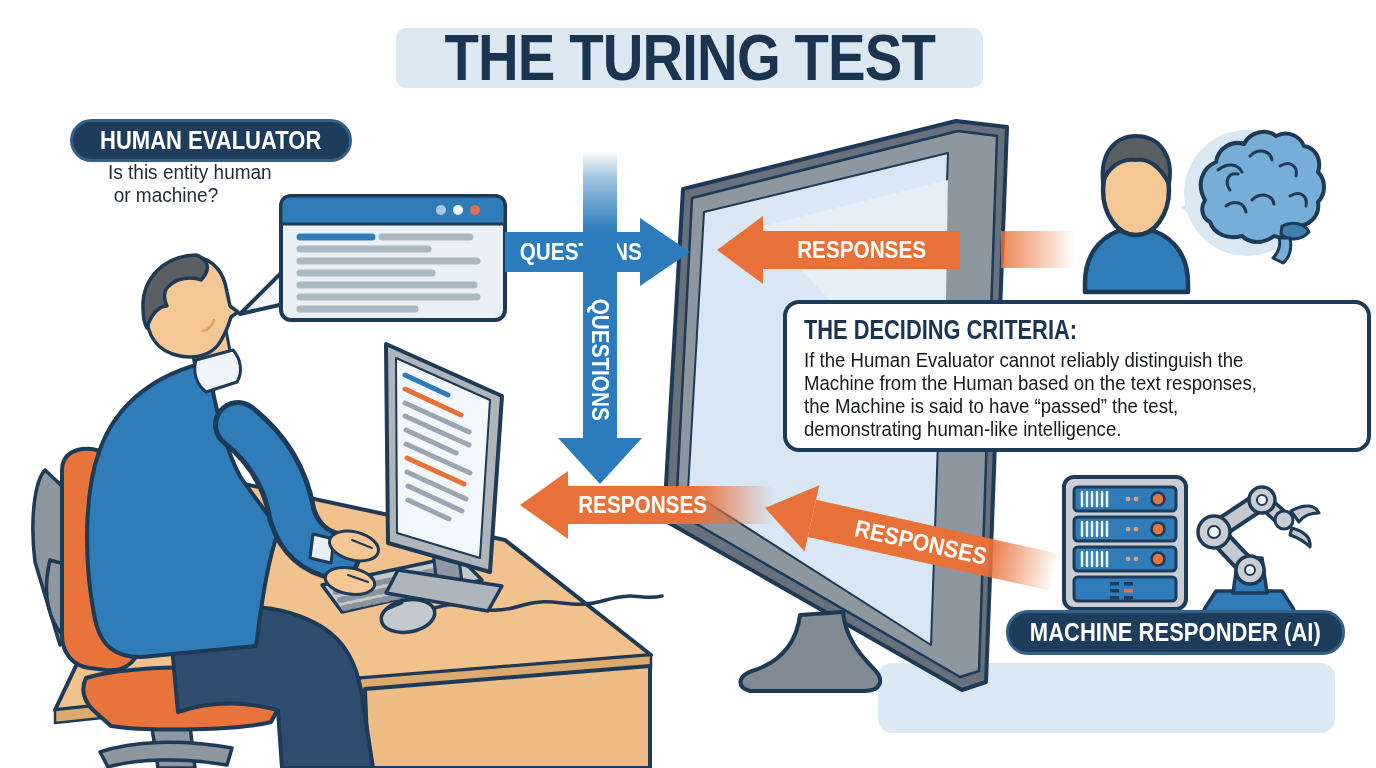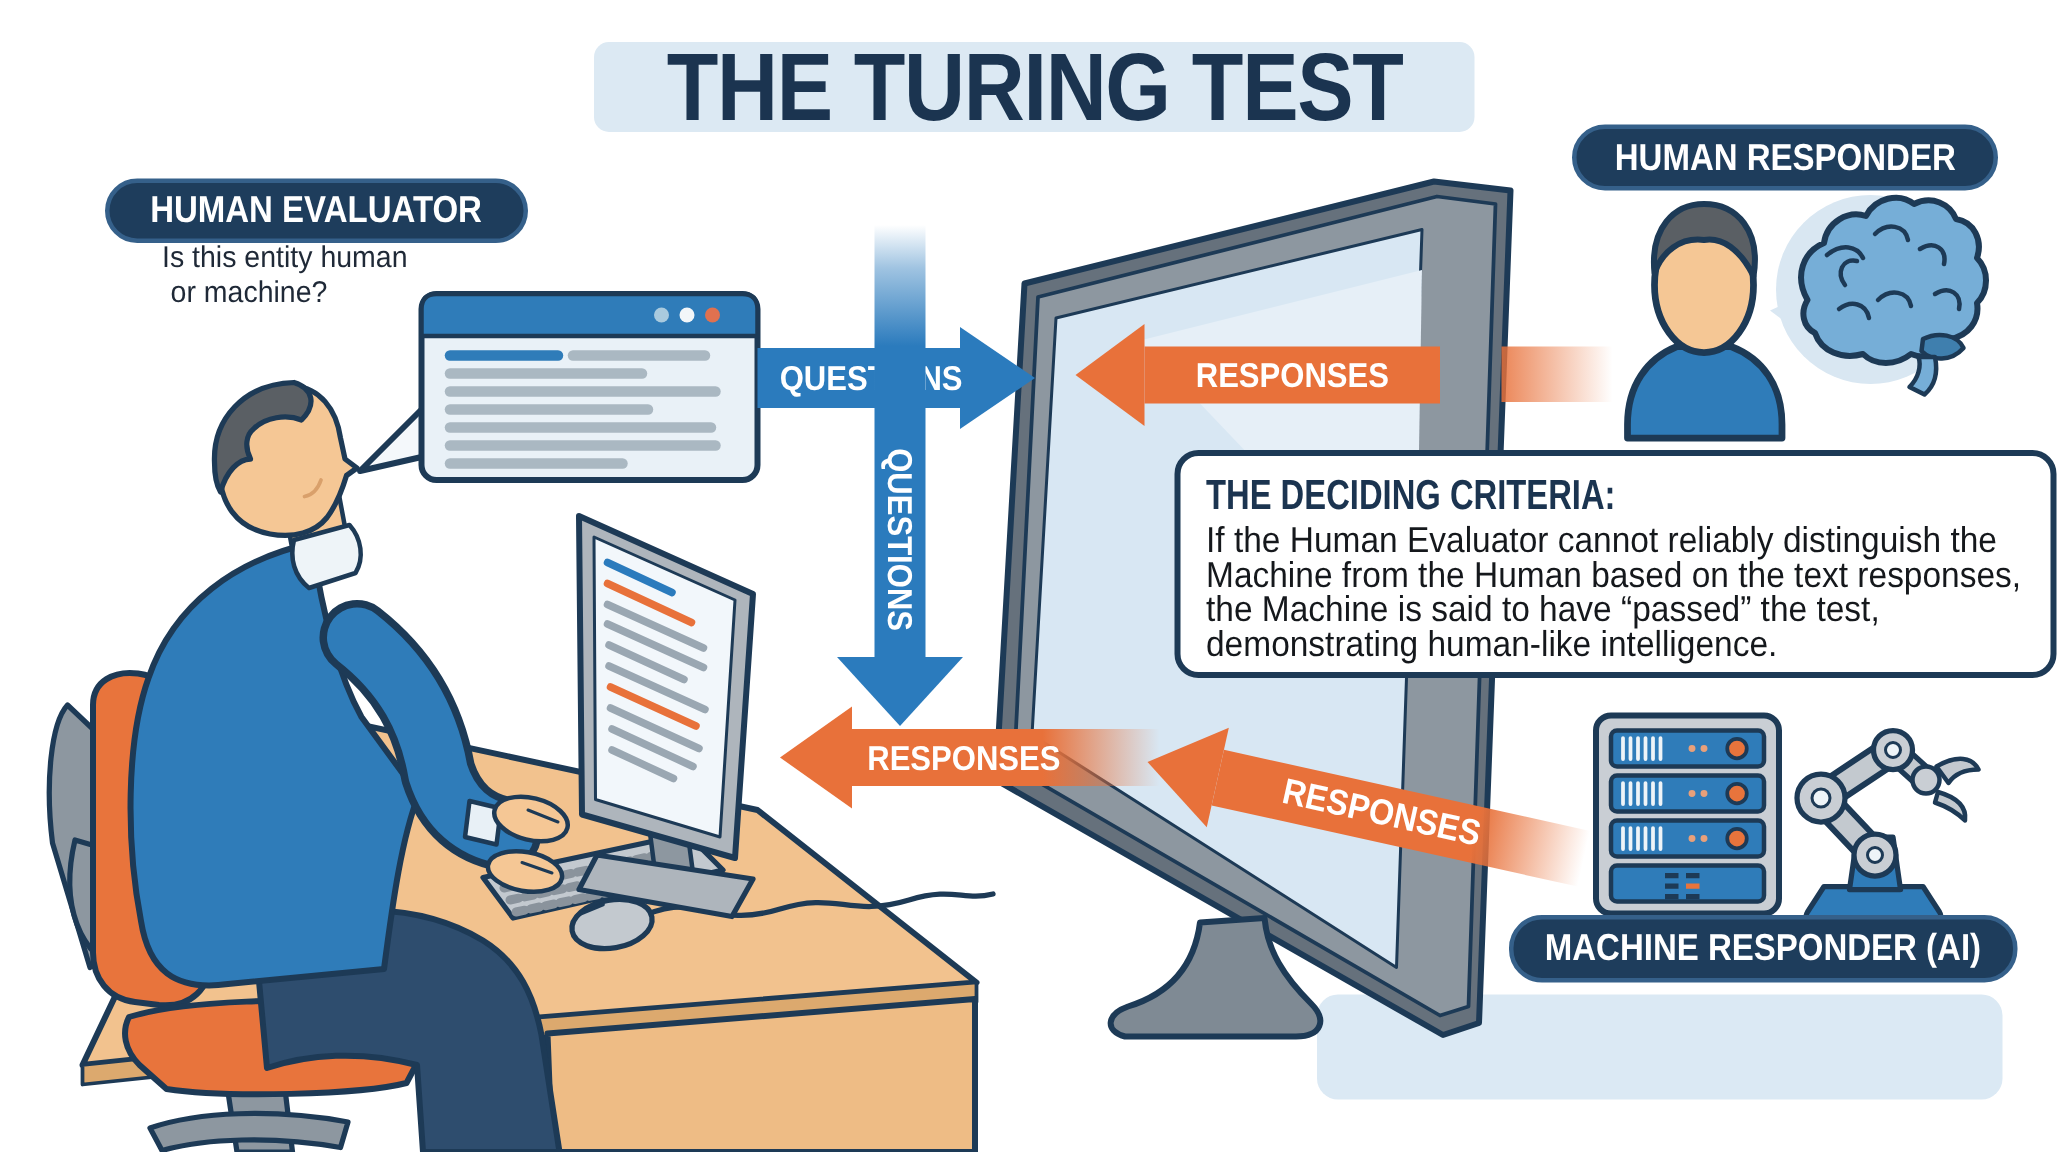--- a/index.html
+++ b/index.html
@@ -26,21 +26,21 @@
   .question{left:108px;top:161px;width:240px;z-index:2;color:#1f2937;font-size:20px;font-weight:500;
             line-height:23px;}
   .question div{transform:scaleX(.95);transform-origin:left center;white-space:nowrap;}
   .question div:last-child{padding-left:6px;}
 
   
   .criteria{left:783px;top:300px;width:588px;height:152px;background:#ffffff;border:4px solid #1d3a56;
             border-radius:16px;box-sizing:border-box;z-index:4;padding:10px 0 0 17px;}
   .criteria-heading{font-size:28px;font-weight:800;color:#1b3450;transform:scaleX(.78);
                     transform-origin:left center;white-space:nowrap;display:block;}
-  .criteria-lines{margin-top:3px;font-size:24px;color:#15181c;line-height:23px;font-weight:500;}
+  .criteria-lines{margin-top:3px;font-size:20px;color:#15181c;line-height:23px;font-weight:500;}
   .criteria-lines div{transform:scaleX(.93);transform-origin:left center;white-space:nowrap;}
 
   
   .result-text{left:1012px;top:670px;z-index:4;}
   .result-heading{font-size:23px;font-weight:800;color:#1b3450;transform:scaleX(.86);
                   transform-origin:left center;white-space:nowrap;display:block;}
   .result-line{margin-top:2px;font-size:20px;color:#1f2937;font-weight:500;transform:scaleX(.93);
                transform-origin:left center;white-space:nowrap;}
   .result-line .pass{color:#17963c;font-weight:800;}
 
@@ -285,23 +285,20 @@
 
   <div class="abs pill pill-evaluator">
     <span class="cond">HUMAN EVALUATOR</span>
   </div>
 
   <div class="abs question">
     <div>Is this entity human</div>
     <div>or machine?</div>
   </div>
 
-  <div class="abs pill pill-responder">
-    <span class="cond">HUMAN RESPONDER</span>
-  </div>
 
   <div class="abs pill pill-machine">
     <span class="cond">MACHINE RESPONDER (AI)</span>
   </div>
 
   <div class="abs criteria">
     <span class="criteria-heading">THE DECIDING CRITERIA:</span>
     <div class="criteria-lines">
       <div>If the Human Evaluator cannot reliably distinguish the</div>
       <div>Machine from the Human based on the text responses,</div>

